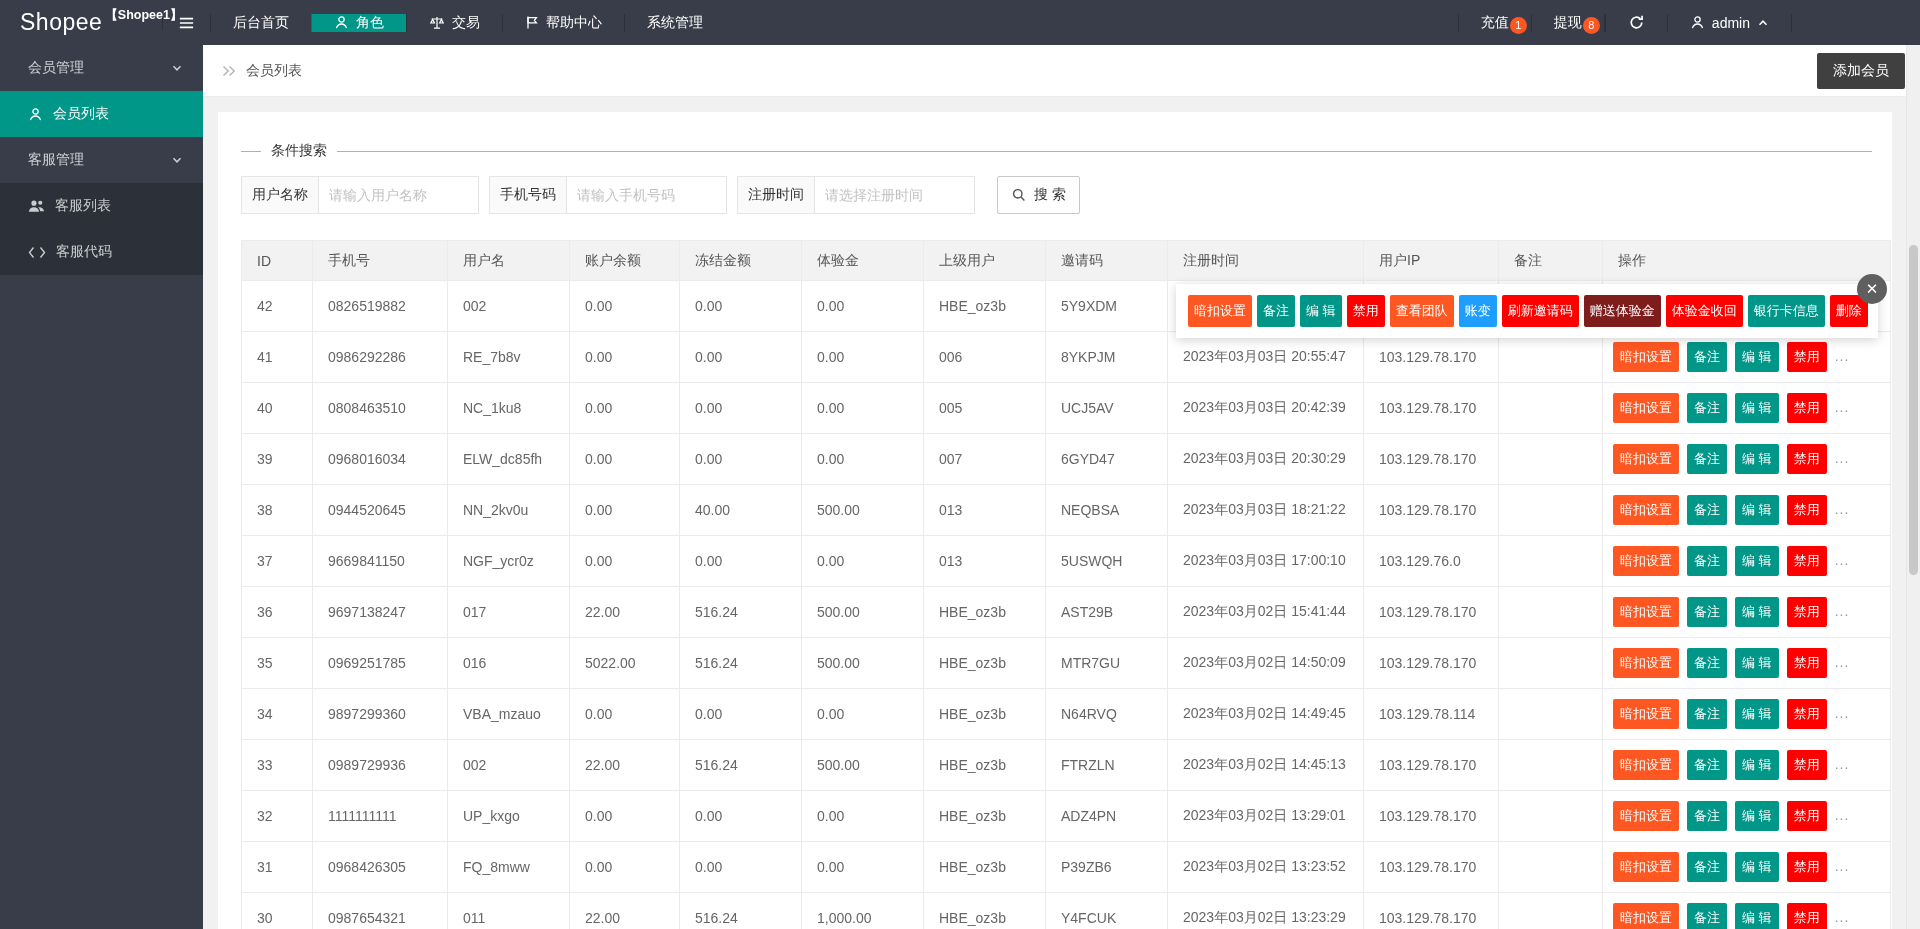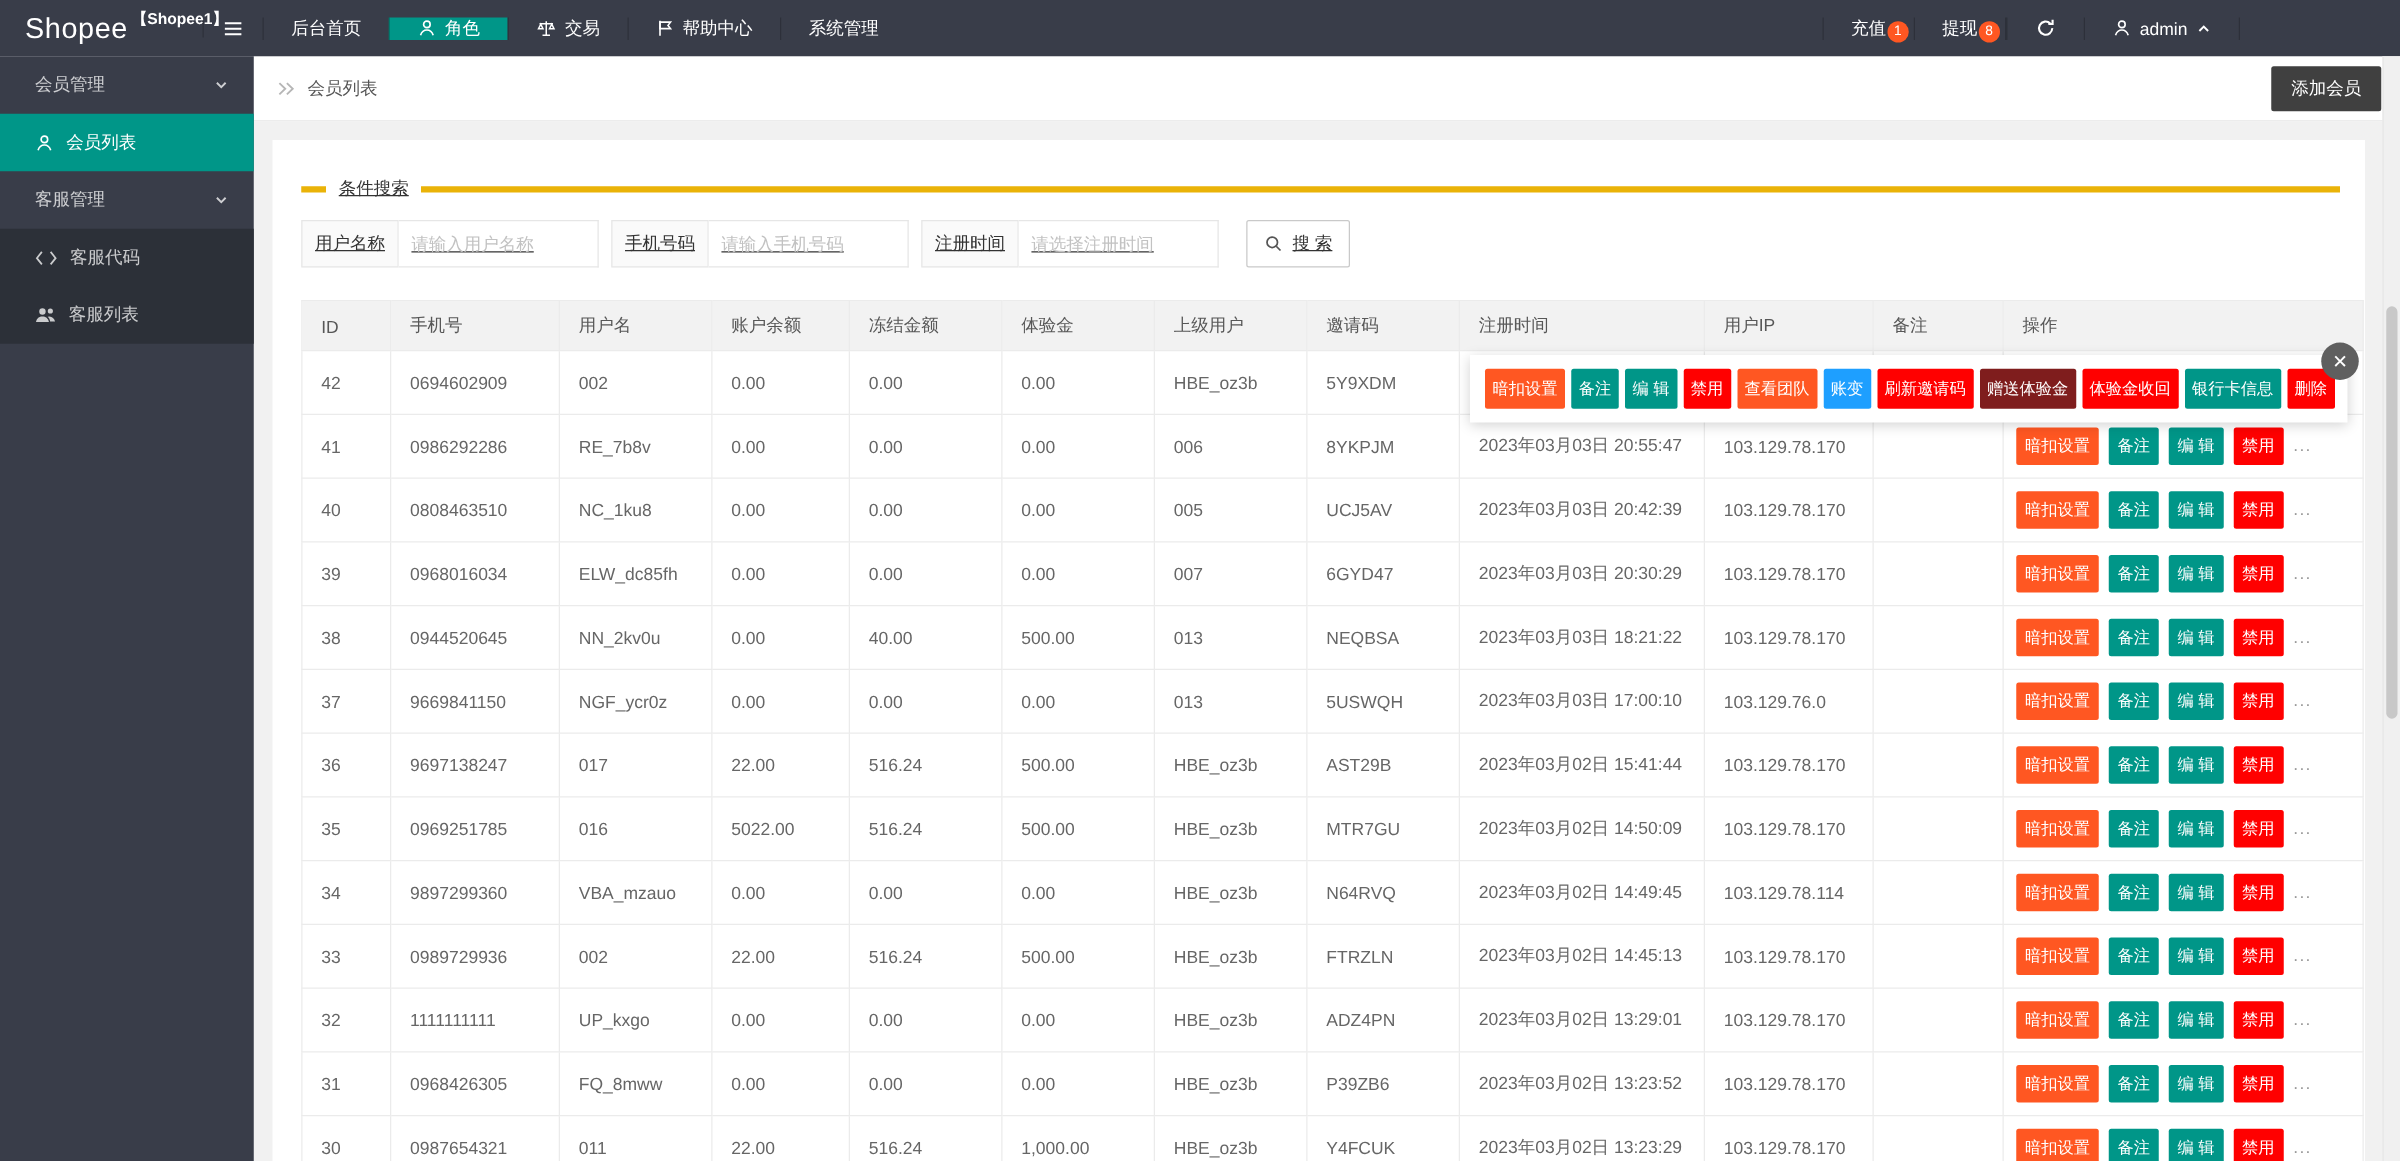--- a/index.html
+++ b/index.html
@@ -36,21 +36,21 @@
   
   .main { position:absolute; left:203px; top:45px; right:0; bottom:0; }
   .topbar { height:52px; background:#fff; display:flex; align-items:center;
     justify-content:space-between; padding:0 15px 0 18px; border-bottom:1px solid #ececec; }
   .crumb { display:flex; align-items:center; gap:9px; color:#555; }
   .crumb-icon { color:#b6b6b6; display:inline-flex; }
   .btn-add { background:#404040; color:#fff; border:none; height:36px; padding:0 16px;
     font-size:14px; border-radius:2px; cursor:pointer; font-family:inherit; }
   .panel { position:absolute; left:15px; right:28px; top:67px; bottom:-10px; background:#fff; }
   .panel-inner { padding:16px 0 0 23px; }
-  fieldset.search-field { border:none; border-top:5px solid #eab308; margin:14px 20px 0 0; padding:14px 0 0;text-decoration:underline; }
+  fieldset.search-field { border:none; border-top:1px solid #eab308; margin:14px 20px 0 0; padding:14px 0 0; }
   fieldset.search-field legend { margin-left:20px; padding:0 10px; font-size:14px; color:#333; }
   .search-row { display:flex; align-items:center; margin:2px 0 26px; }
   .sgroup { display:flex; height:38px; margin-right:10px; }
   .slabel { display:flex; align-items:center; padding:0 10px; background:#fafafa;
     border:1px solid #e6e6e6; color:#333; white-space:nowrap; }
   .sinput { width:160px; border:1px solid #e6e6e6; border-left:none; padding:0 10px;
     font-size:14px; color:#666; outline:none; font-family:inherit; background:#fff; }
   .sinput::placeholder { color:#c2c2c2; }
   .btn-search { display:flex; align-items:center; gap:7px; height:38px; padding:0 13px;
     margin-left:12px; background:#fff; border:1px solid #c9c9c9; border-radius:2px;
@@ -190,36 +190,36 @@
     <span>客服管理</span>
     <span class="nicon">
         <svg width="12" height="12" viewBox="0 0 12 12" fill="none" stroke="currentColor" stroke-width="1.5">
           <path d="M2.5 4.2 6 7.8l3.5-3.6"></path>
         </svg>
       </span>
   </div>
   <div class="side-sub">
     <div class="side-item">
       <span class="nicon">
-          <svg width="18" height="13" viewBox="0 0 18 13" fill="none" stroke="currentColor" stroke-width="1.4">
-            <path d="M5.5 1.5 1.5 6.5l4 5M12.5 1.5l4 5-4 5"></path>
-          </svg>
-        </span>
-      <span>客服代码</span>
-    </div>
-    <div class="side-item">
-      <span class="nicon">
           <svg width="17" height="14" viewBox="0 0 18 14" fill="currentColor">
             <circle cx="6.3" cy="4" r="2.7"></circle>
             <path d="M.8 13c.6-3.2 2.8-4.7 5.5-4.7s4.9 1.5 5.5 4.7z"></path>
             <circle cx="13" cy="3.6" r="2.2"></circle>
             <path d="M12.2 8.2c2.4.2 4.2 1.5 4.8 4.3h-4.2c-.2-1.8-.9-3.2-2-4.1z"></path>
           </svg>
         </span>
       <span>客服列表</span>
+    </div>
+    <div class="side-item">
+      <span class="nicon">
+          <svg width="18" height="13" viewBox="0 0 18 13" fill="none" stroke="currentColor" stroke-width="1.4">
+            <path d="M5.5 1.5 1.5 6.5l4 5M12.5 1.5l4 5-4 5"></path>
+          </svg>
+        </span>
+      <span>客服代码</span>
     </div>
   </div>
 </aside>
 
 <div class="main">
   <div class="topbar">
     <div class="crumb">
       <span class="crumb-icon">
           <svg width="16" height="14" viewBox="0 0 16 14" fill="none" stroke="currentColor" stroke-width="1.5">
             <path d="M2.5 2.5 7.2 7l-4.7 4.5M8.5 2.5 13.2 7l-4.7 4.5"></path>
@@ -286,21 +286,21 @@
               <th>邀请码</th>
               <th>注册时间</th>
               <th>用户IP</th>
               <th>备注</th>
               <th>操作</th>
             </tr>
           </thead>
         <tbody id="member-body">
             <tr>
               <td>42</td>
-              <td>0694602909</td>
+              <td>0826519882</td>
               <td>002</td>
               <td>0.00</td>
               <td>0.00</td>
               <td>0.00</td>
               <td>HBE_oz3b</td>
               <td>5Y9XDM</td>
               <td></td>
               <td></td>
               <td></td>
               <td class="ops"></td>

